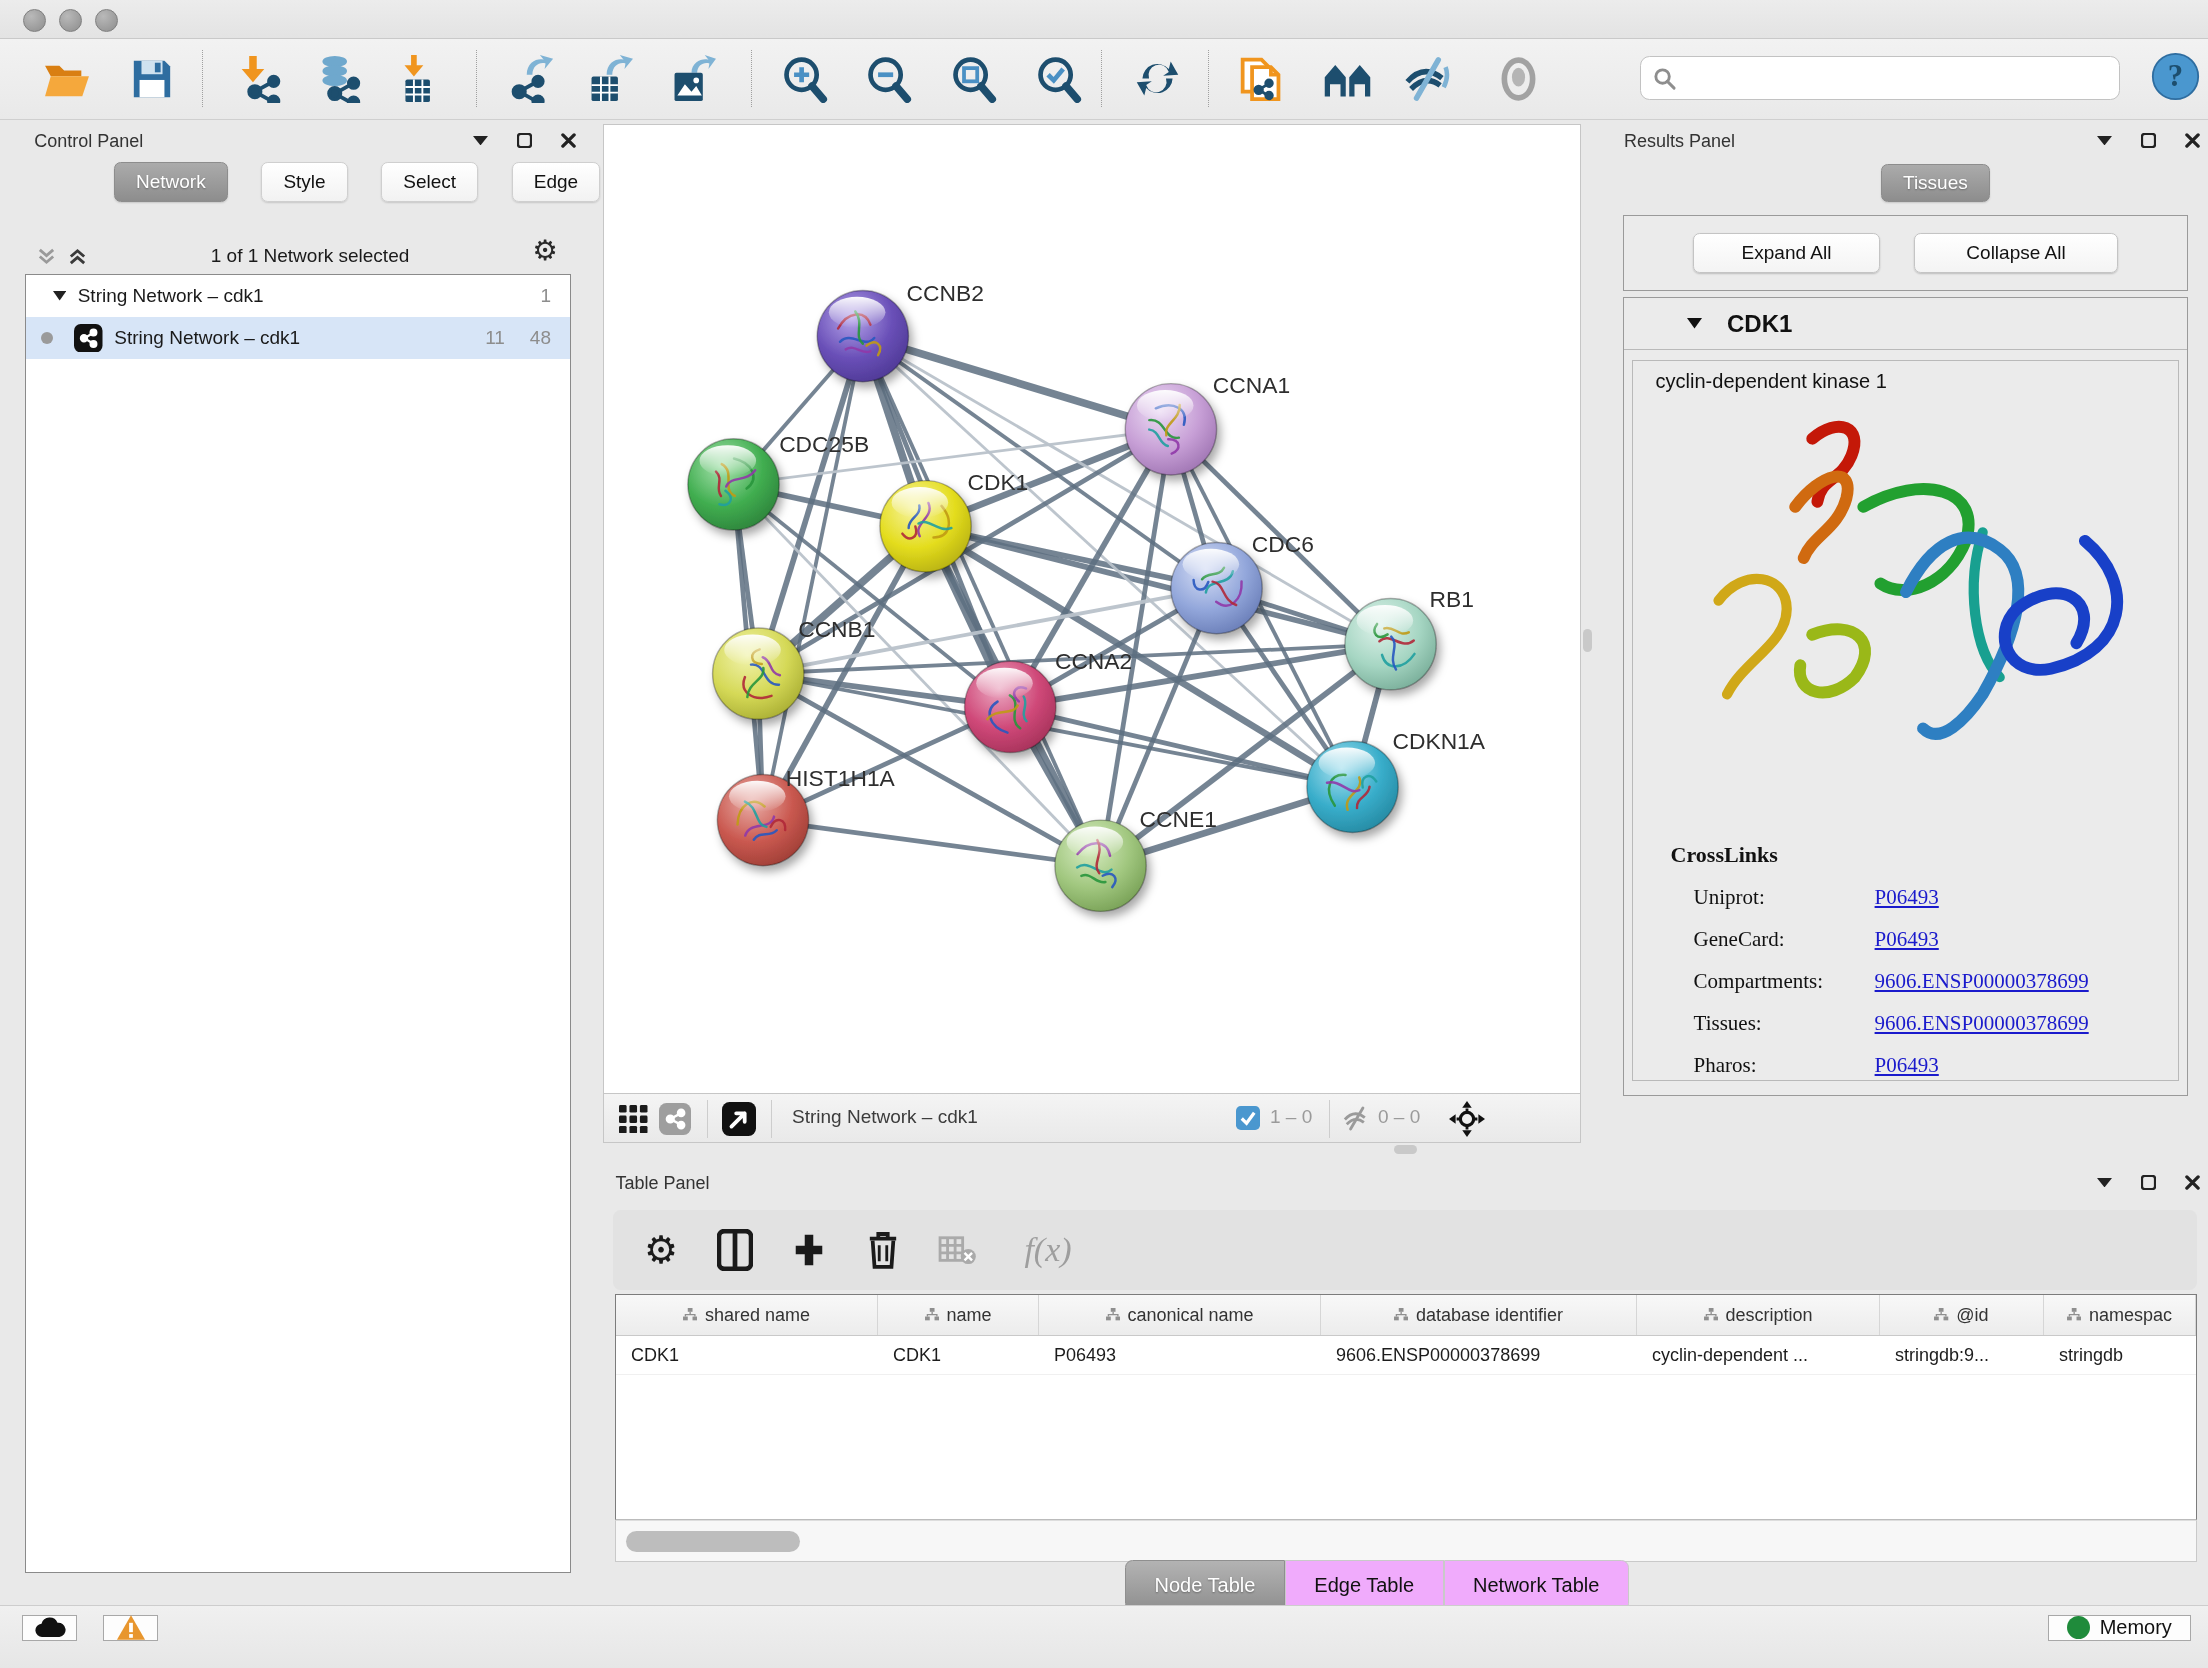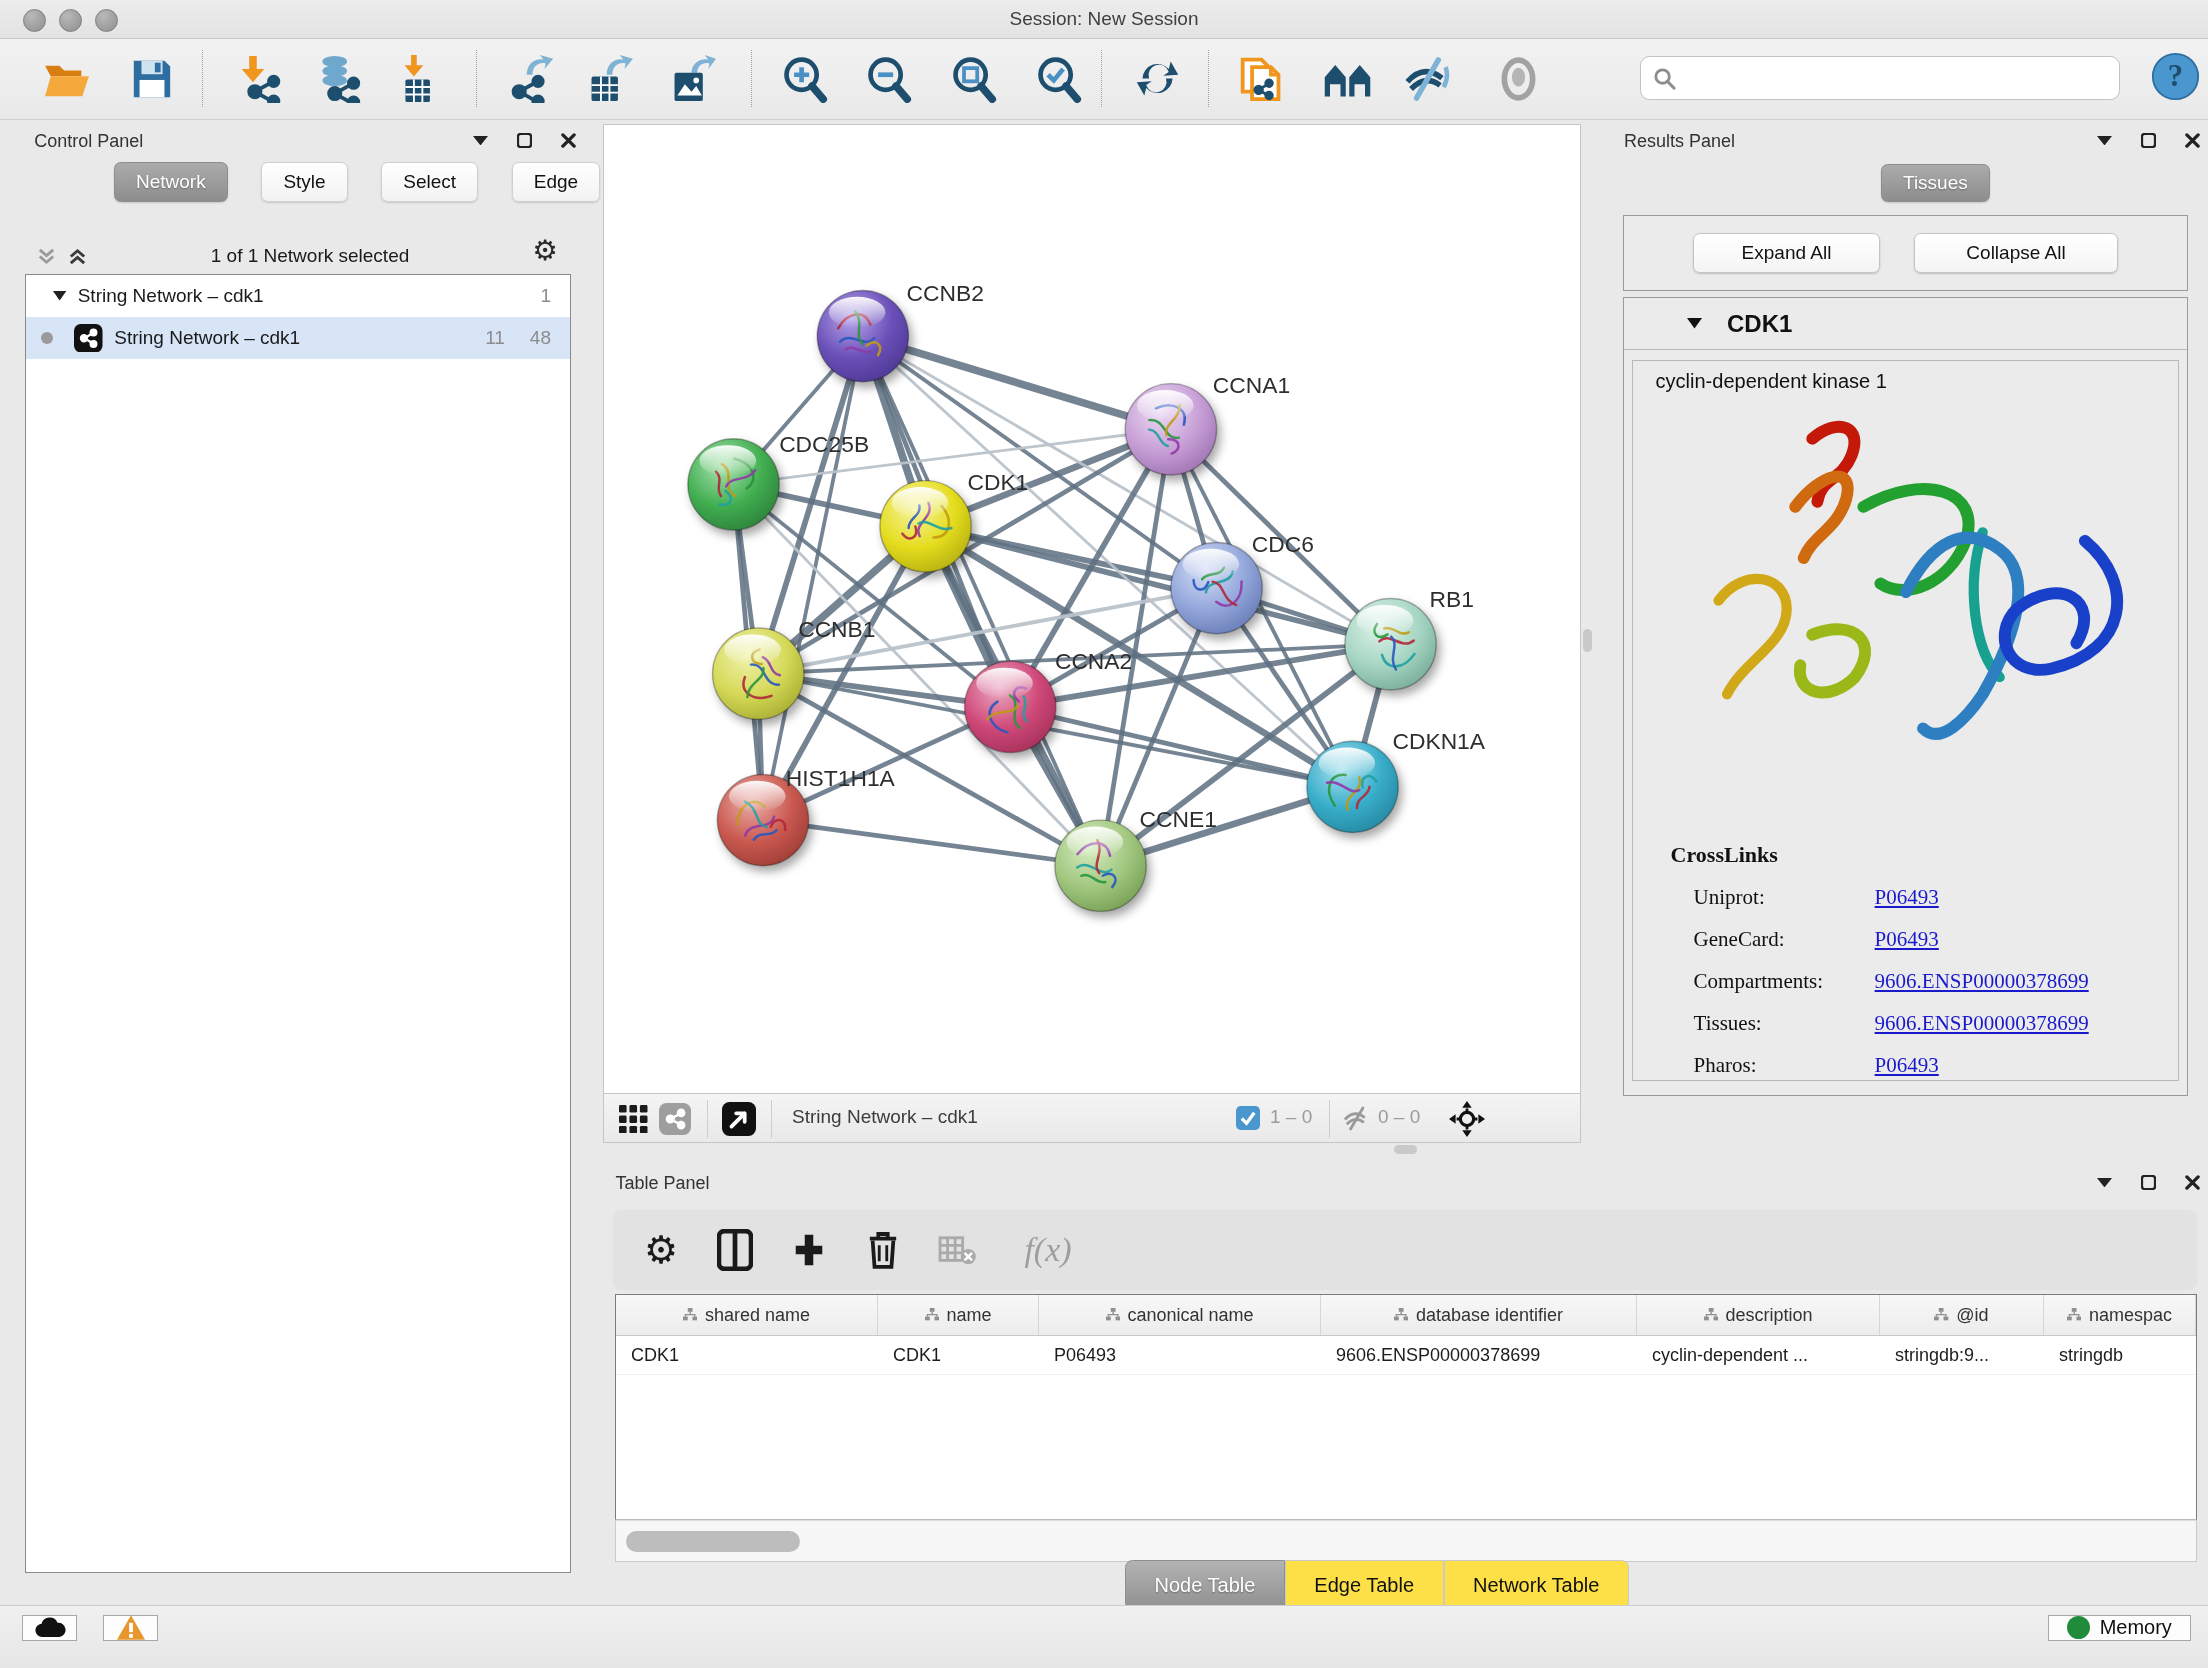--- a/index.html
+++ b/index.html
@@ -48,39 +48,38 @@
   .tp-toolbar{left:613px;top:1210px;width:1584px;height:80px;background:#e2e2e2;border-radius:7.6px;display:flex;align-items:center;gap:32px;padding-left:27px;box-sizing:border-box;}
   .tpicon{width:42px;height:42px;display:flex;align-items:center;justify-content:center;cursor:pointer;}
   .table{left:615px;top:1294px;width:1582px;height:226px;background:#fff;border:1.9px solid #7c7c7c;border-bottom:1px solid #bbb;box-sizing:border-box;}
   .thead{display:flex;height:40px;background:linear-gradient(#f8f8f8,#ececec);border-bottom:1px solid #c9c9c9;}
   .th{display:flex;align-items:center;justify-content:center;gap:7.6px;font-size:18px;color:#333;border-right:1px solid #d6d6d6;box-sizing:border-box;overflow:hidden;white-space:nowrap;}
   .trow{display:flex;height:38px;border-bottom:1px solid #f0f0f0;}
   .td{display:flex;align-items:center;font-size:18px;color:#1c1c1c;padding-left:15px;box-sizing:border-box;overflow:hidden;white-space:nowrap;}
   .hscroll{left:615px;top:1520px;width:1582px;height:42px;background:#f7f7f7;border:1px solid #c9c9c9;border-top:1px solid #ddd;box-sizing:border-box;}
   .hthumb{left:9.5px;top:9.5px;width:174px;height:21px;border-radius:10.5px;background:#bdbdbd;cursor:grab;}
   .btabs{left:1125px;top:1560px;display:flex;}
-  .btab{height:49px;display:flex;align-items:center;justify-content:center;padding:0 28.5px;font-size:20px;background:#fde047;border:1px solid #c9c9c9;color:#111;cursor:pointer;}
+  .btab{height:49px;display:flex;align-items:center;justify-content:center;padding:0 28.5px;font-size:20px;background:#f0abfc;border:1px solid #c9c9c9;color:#111;cursor:pointer;}
   .btab.sel{background:linear-gradient(#b3b3b3,#8f8f8f);color:#fff;border-color:#8f8f8f;text-shadow:0 1px 1.9px rgba(0,0,0,.35);}
   .btab:first-child{border-radius:7.6px 0 0 7.6px;}
   .btab:last-child{border-radius:0 7.6px 7.6px 0;}
   
   .statusbar{left:0;top:1605px;width:2208px;height:63px;background:linear-gradient(#f0f0f0,#e6e6e6);border-top:1px solid #cdcdcd;}
   .sbtn{top:8.6px;height:26px;background:#fdfdfd;border:1.9px solid #a8a8a8;display:flex;align-items:center;justify-content:center;cursor:pointer;box-sizing:border-box;}
   .dot-h{width:23px;height:8.6px;border-radius:4.8px;background:#c9c9c9;}
   .dot-v{width:8.6px;height:23px;border-radius:4.8px;background:#c9c9c9;}
   svg{display:block;}
 </style>
 </head>
 <body>
 
 <div class="abs titlebar">
   <div class="abs traffic" style="left:23px;"></div>
   <div class="abs traffic" style="left:59px;"></div>
   <div class="abs traffic" style="left:95px;"></div>
-  <div class="abs win-title">Session: New Session</div>
 </div>
 
 <div class="abs toolbar">
   <div class="abs tbicon" style="left:42px;">
     <svg width="48" height="42" viewBox="0 0 50 44">
         <path d="M2,8 h15 l5,5 h18 v6 H8 z" fill="#d97f12"></path>
         <path d="M8,19 h40 l-7,21 H2 z" fill="#f5a83c"></path>
       </svg>
   </div>
   <div class="abs tbicon" style="left:127px;">

